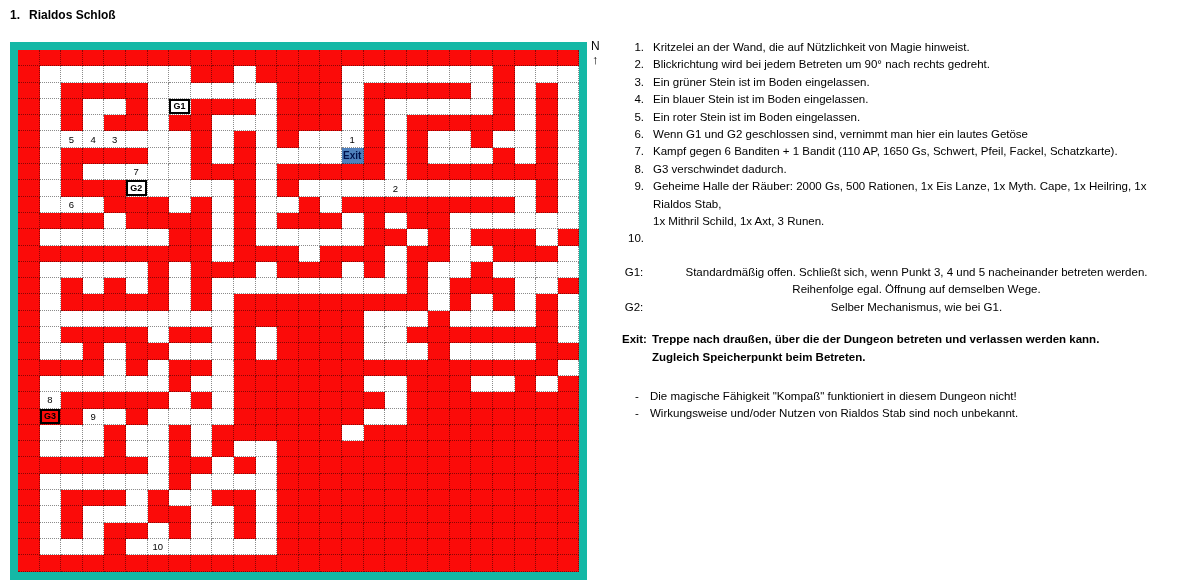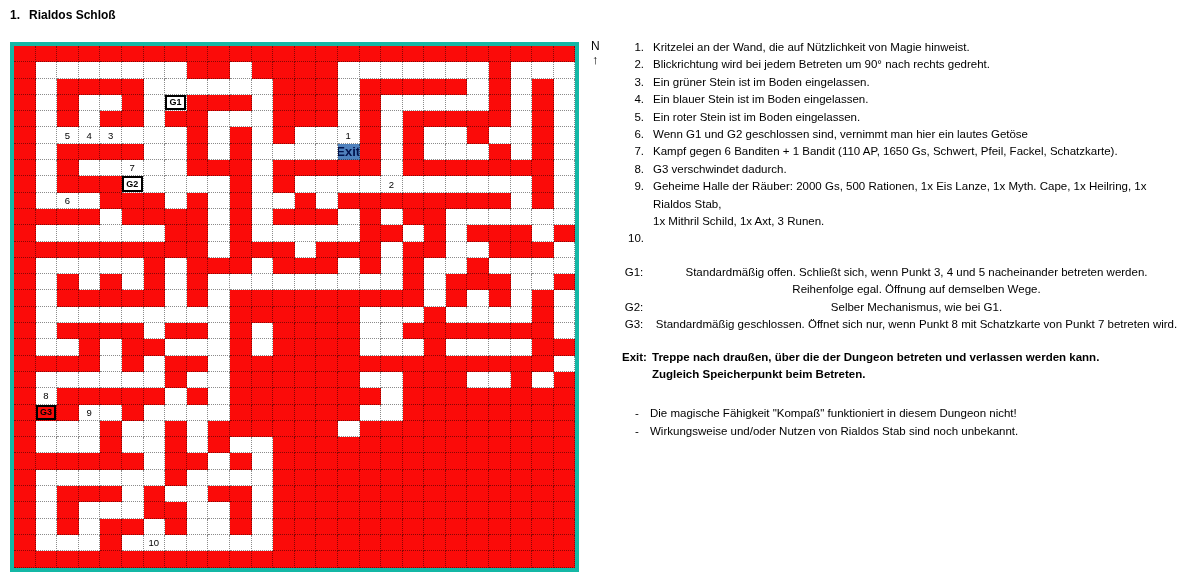--- a/index.html
+++ b/index.html
@@ -3,29 +3,29 @@
 <meta charset="utf-8">
 <style>
   html,body{margin:0;padding:0;background:#ffffff;}
   body{width:1184px;height:580px;position:relative;font-family:"Liberation Sans",sans-serif;color:#000;overflow:hidden;}
 
   .page-title{position:absolute;left:10px;top:8px;font-size:12px;font-weight:bold;display:flex;gap:9px;}
   .compass{position:absolute;left:591px;top:40px;font-size:12px;line-height:13px;text-align:center;}
   .compass .arrow{font-size:13px;}
 
   
-  .map-wrap{position:absolute;left:10px;top:42px;border:4px solid #14b8a6;background:#fff;}
+  .map-wrap{position:absolute;left:10px;top:42px;border:8px solid #14b8a6;background:#fff;}
   .map-grid{display:grid;grid-template-columns:repeat(26,21.6px);grid-template-rows:repeat(32,16.31px);}
   .cell{box-sizing:border-box;border-right:1px dotted rgba(0,0,0,.45);border-bottom:1px dotted rgba(0,0,0,.45);
         display:flex;align-items:center;justify-content:center;
         font-size:9.5px;line-height:9px;overflow:hidden;}
   .cell.wall{background:var(--map-red);}
   .cell.floor{background:#ffffff;}
   .cell.door{box-shadow:inset 0 0 0 2px #000;font-weight:bold;font-size:9px;}
-  .cell.exit{background:var(--exit-blue);font-size:13px;font-weight:bold;color:#00124d;}
+  .cell.exit{background:var(--exit-blue);font-size:10px;font-weight:bold;color:#00124d;}
   .cell.marker{color:#000;}
 
   
   .notes{position:absolute;left:622px;top:39px;width:560px;font-size:11.5px;line-height:17.4px;}
   .nrow{display:flex;}
   .nrow .num{width:22px;text-align:right;flex:0 0 22px;margin-right:9px;}
   .nrow .cont{flex:1;}
   .gates{margin-top:16px;text-align:center;}
   .grow{display:flex;}
   .grow .glabel{width:24px;flex:0 0 24px;margin-right:5px;}
@@ -957,26 +957,20 @@
           <div>Standardmäßig offen. Schließt sich, wenn Punkt 3, 4 und 5 nacheinander betreten werden.</div>
           <div>Reihenfolge egal. Öffnung auf demselben Wege.</div>
         </div>
       </div>
       <div class="grow">
         <div class="glabel">G2:</div>
         <div class="gcont">
           <div>Selber Mechanismus, wie bei G1.</div>
         </div>
       </div>
-      <div class="grow">
-        <div class="glabel">G3:</div>
-        <div class="gcont">
-          <div>Standardmäßig geschlossen. Öffnet sich nur, wenn Punkt 8 mit Schatzkarte von Punkt 7 betreten wird.</div>
-        </div>
-      </div>
     </div>
   <div class="exit-block" id="exit-block">
       <div class="grow">
         <div class="glabel">Exit:</div>
         <div class="gcont">
           <div>Treppe nach draußen, über die der Dungeon betreten und verlassen werden kann.</div>
           <div>Zugleich Speicherpunkt beim Betreten.</div>
         </div>
       </div>
     </div>

